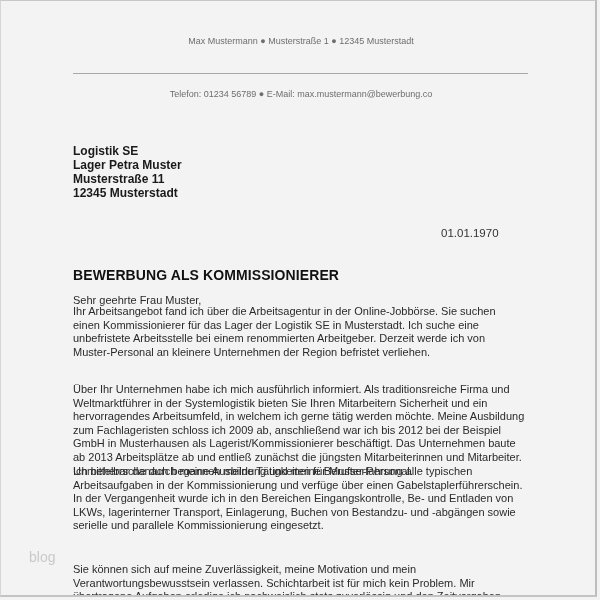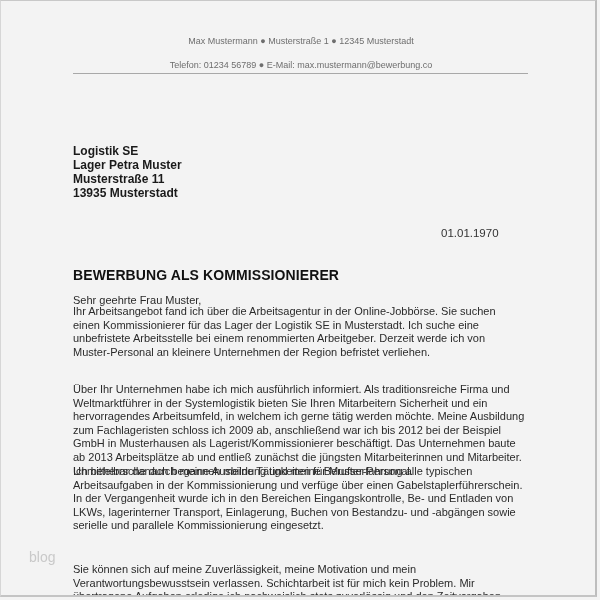--- a/index.html
+++ b/index.html
@@ -17,21 +17,21 @@
     border-bottom: 2px solid #c4c4c4;
     box-sizing: border-box;
     background: #f3f3f3;
     overflow: hidden;
   }
   .sender-line {
     position: absolute; left: 0; width: 600px; text-align: center;
     font-size: 9px; color: #6e6e6e; letter-spacing: 0;
   }
   .sender-line.l1 { top: 35px; }
-  .sender-line.l2 { top: 38px; margin-top: 21px; }
+  .sender-line.l2 { top: 67px; margin-top: 21px; }
   .rule {
     position: absolute; left: 72px; top: 72px; width: 455px; height: 1px;
     background: #a8a8a8;
   }
   .recipient {
     position: absolute; left: 72px; top: 143px;
     font-size: 12px; font-weight: bold; color: #1a1a1a; line-height: 14px;
   }
   .date {
     position: absolute; left: 440px; width: 80px; top: 226px; text-align: left;
@@ -64,21 +64,21 @@
 
 <div class="frame">
   <div class="sender-line l1">Max Mustermann ● Musterstraße 1 ● 12345 Musterstadt</div>
   <div class="sender-line l2">Telefon: 01234 56789 ● E-Mail: max.mustermann@bewerbung.co</div>
   <div class="rule"></div>
 
   <div class="recipient">
     <div>Logistik SE</div>
     <div>Lager Petra Muster</div>
     <div>Musterstraße 11</div>
-    <div>13935 Musterstadt</div>
+    <div>12345 Musterstadt</div>
   </div>
 
   <div class="date">01.01.1970</div>
 
   <div class="subject">BEWERBUNG ALS KOMMISSIONIERER</div>
   <div class="salutation">Sehr geehrte Frau Muster,</div>
 
   <div class="para p1">Ihr Arbeitsangebot fand ich über die Arbeitsagentur in der Online-Jobbörse. Sie suchen
 einen Kommissionierer für das Lager der Logistik SE in Musterstadt. Ich suche eine
 unbefristete Arbeitsstelle bei einem renommierten Arbeitgeber. Derzeit werde ich von

